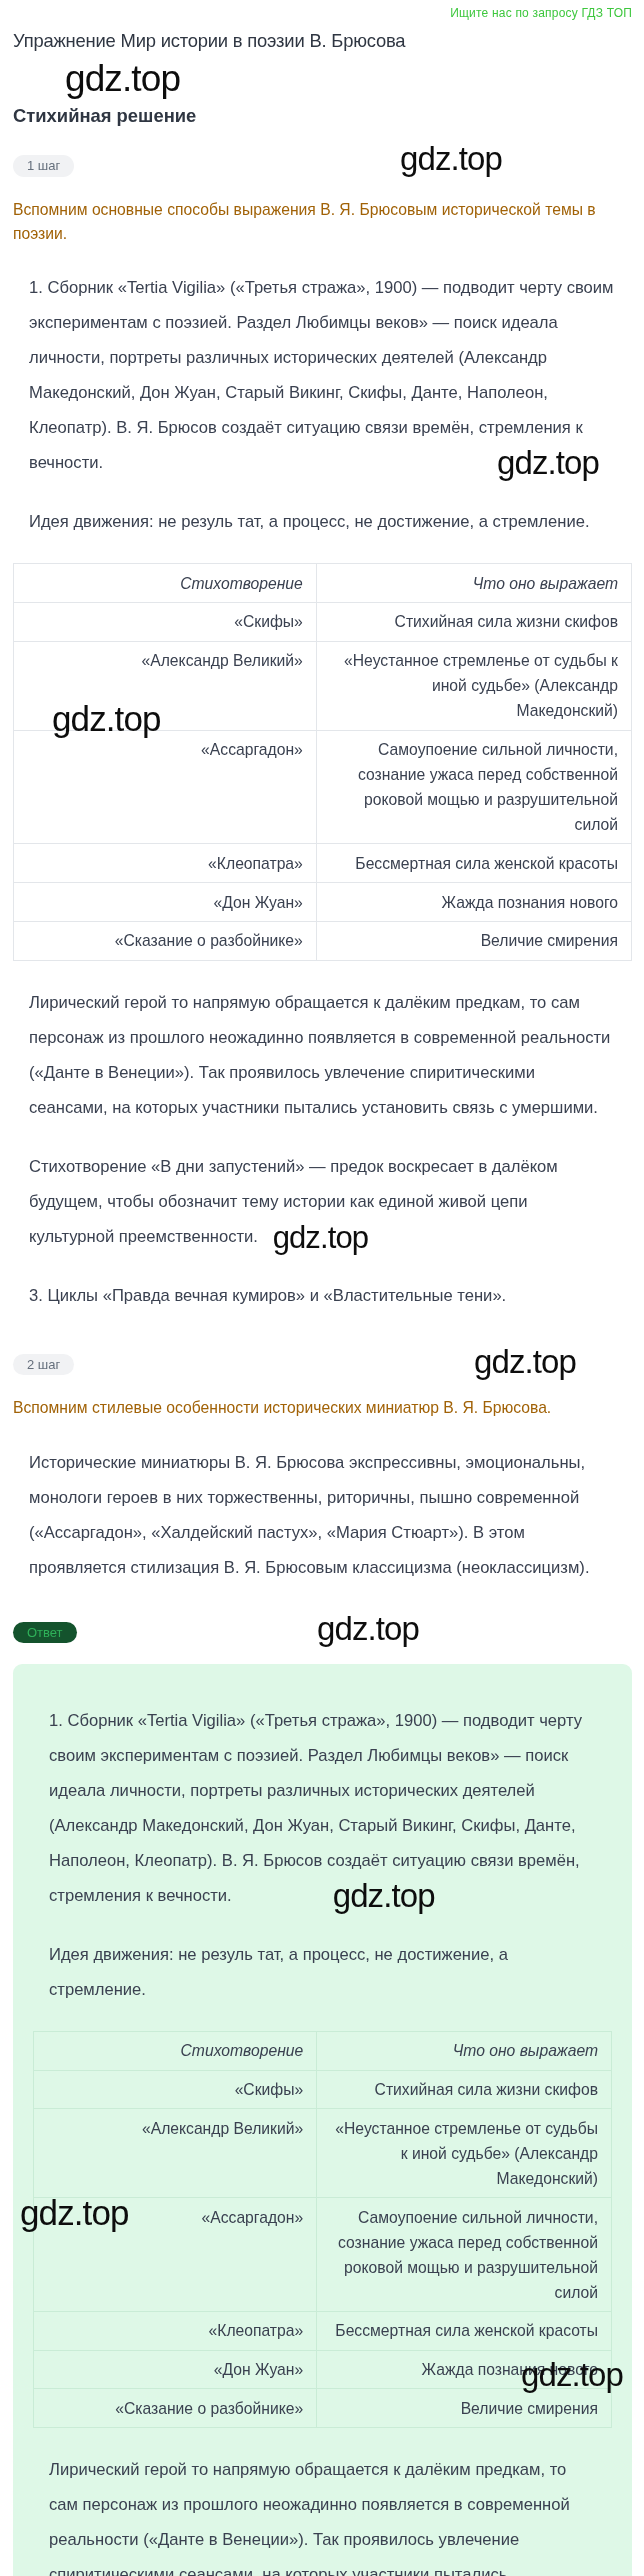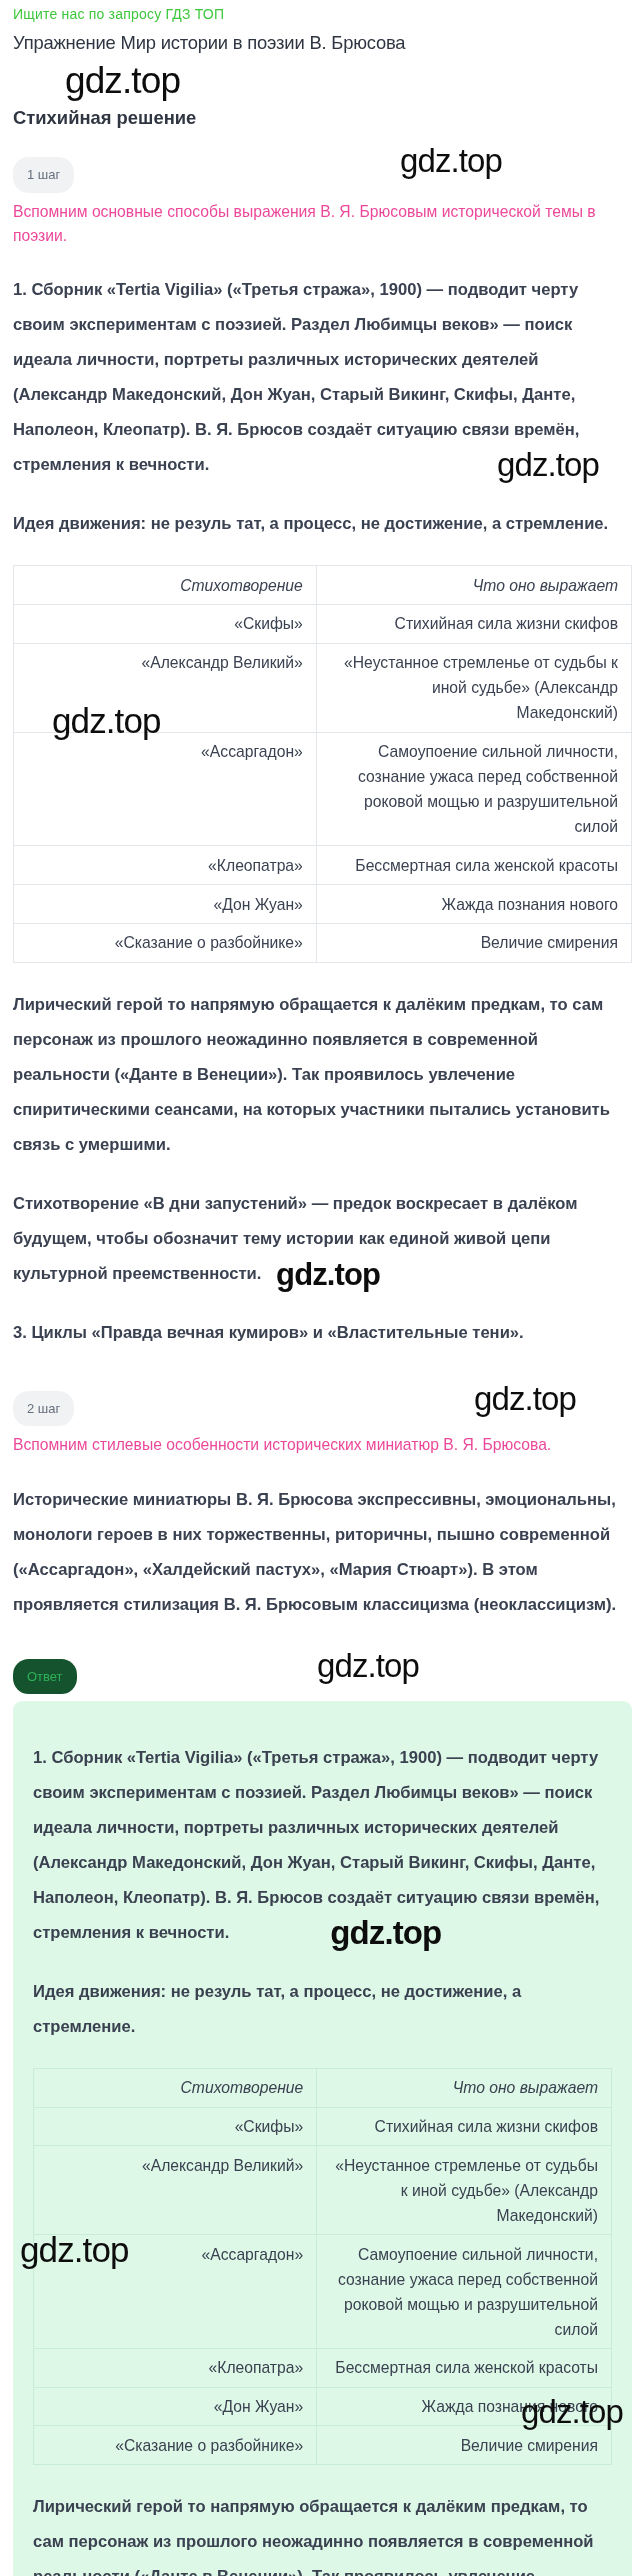--- a/index.html
+++ b/index.html
@@ -6,45 +6,45 @@
   html,body { margin:0; padding:0; background:#ffffff; }
   body {
     width:645px;
     font-family:"Liberation Sans","DejaVu Sans",sans-serif;
     color:#3a4150;
     position:relative;
   }
   .container { position:relative; padding:0 13px; }
 
   .top-link {
-    display:block; text-align:left;
-    color:#3dc73d; font-size:14px; text-decoration:none;
+    display:block; text-align:right;
+    color:#3dc73d; font-size:12px; text-decoration:none;
     padding-top:6.4px; letter-spacing:0.2px;
   }
   h1.page-title {
     font-size:18.4px; font-weight:normal; color:#2f3642;
     margin:9.2px 0 0 0; letter-spacing:-0.2px;
   }
   .wm-flow {
     font-size:37px; color:#0d0d0d; letter-spacing:-0.9px;
     margin:5.5px 0 1.8px 52px; line-height:1.2;
   }
   h2.section-title {
     font-size:18.4px; font-weight:bold; color:#2f3642;
     margin:3.7px 0 28px 0;
   }
   .badge-row { position:relative; margin:24px 0 13px 0; height:29.5px; }
   .badge {
     display:inline-block; background:#f1f2f4; color:#656f7c;
-    font-size:13px; padding:10px 14px; border-radius:15.7px; line-height:1.2;
+    font-size:13px; padding:3px 14px; border-radius:15.7px; line-height:1.2;
   }
   .badge.green { background:#14532d; color:#2fb159; }
-  .hint { color:#ec4899; font-size:15.7px; line-height:1.55; margin:7px 0 0 0; }
-
-  p.body { font-size:16.6px; line-height:35px; margin:24px 0; max-width:608px;font-weight:bold; }
+  .hint { color:#a16207; font-size:15.7px; line-height:1.55; margin:7px 0 0 0; }
+
+  p.body { font-size:16.6px; line-height:35px; margin:24px 16px; max-width:608px; }
   .pos-rel { position:relative; }
 
   .wm {
     position:absolute; color:#0d0d0d; white-space:nowrap;
     font-size:33px; letter-spacing:-0.9px; line-height:1; z-index:4;
   }
   .wm-in {
     display:inline-block; color:#0d0d0d; font-size:31px;
     letter-spacing:-0.9px; line-height:1; vertical-align:-6.4px; margin-left:14.7px;
   }

